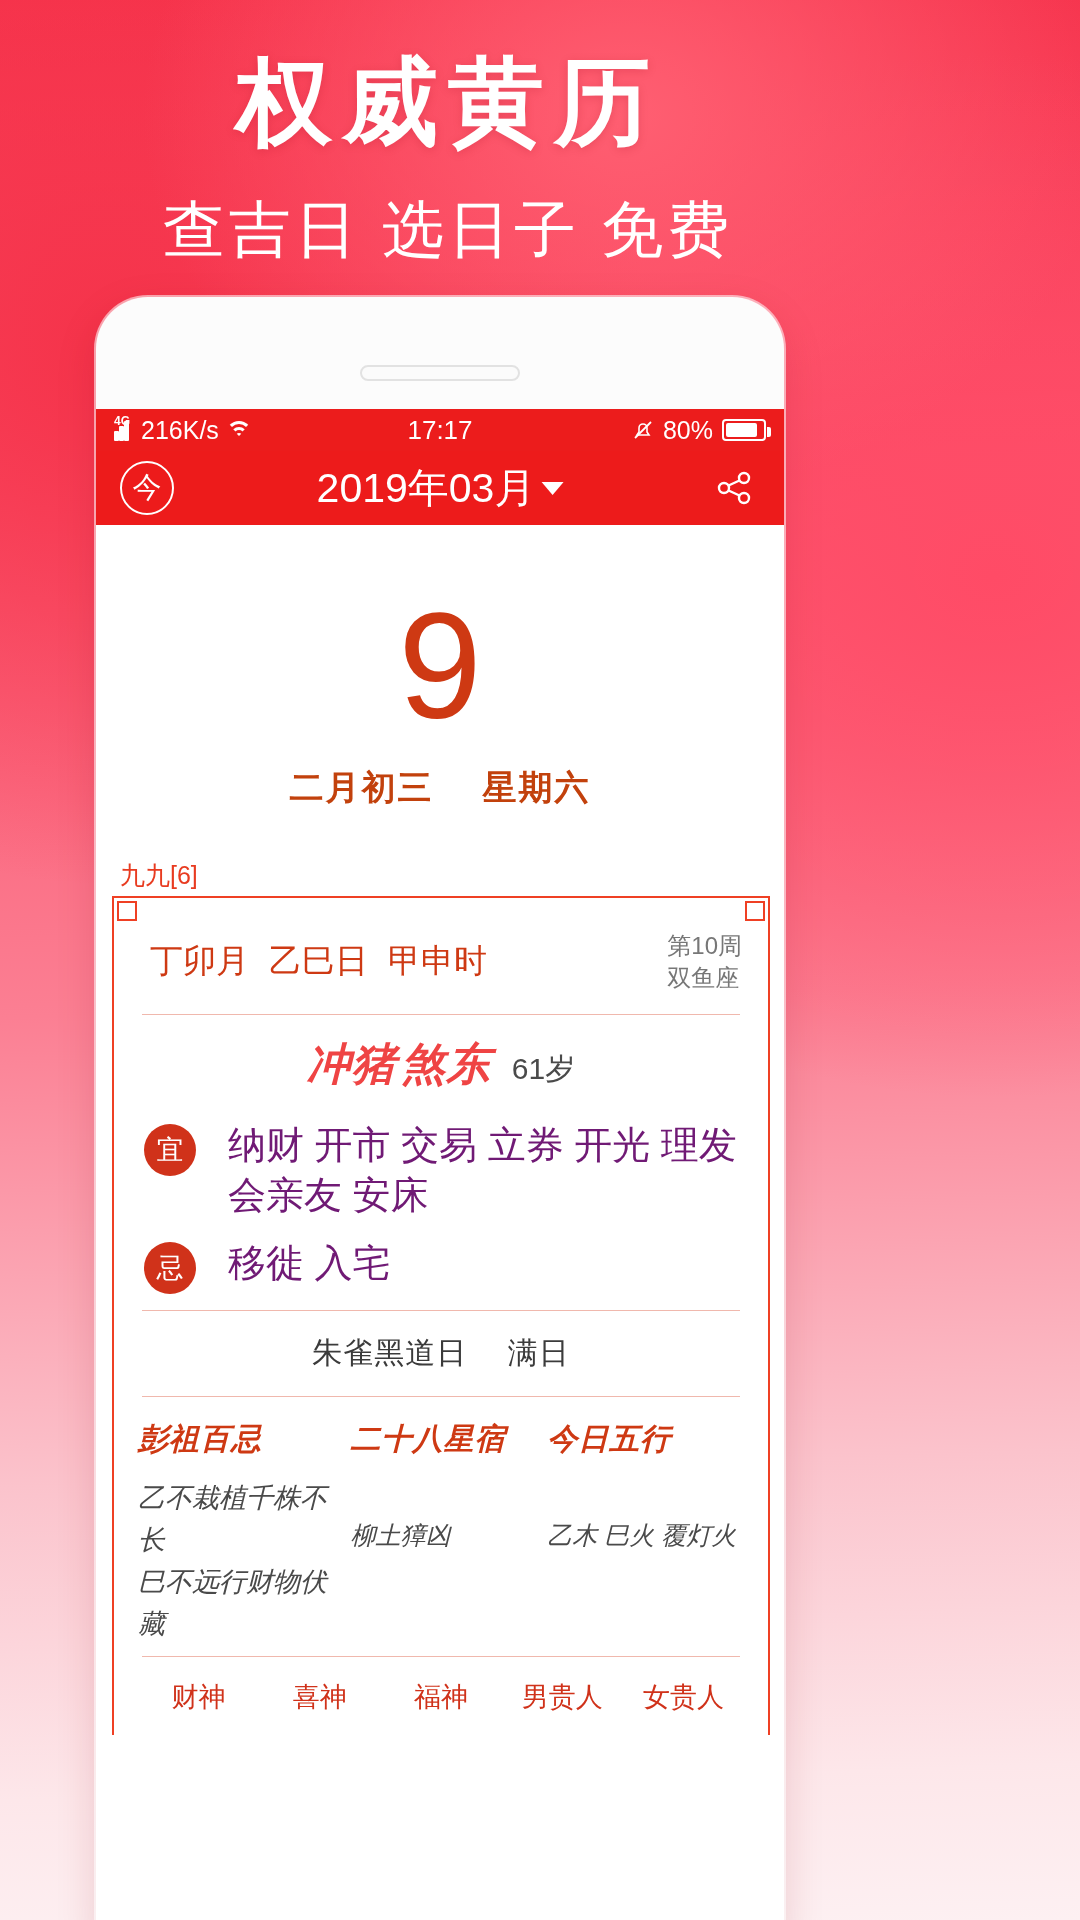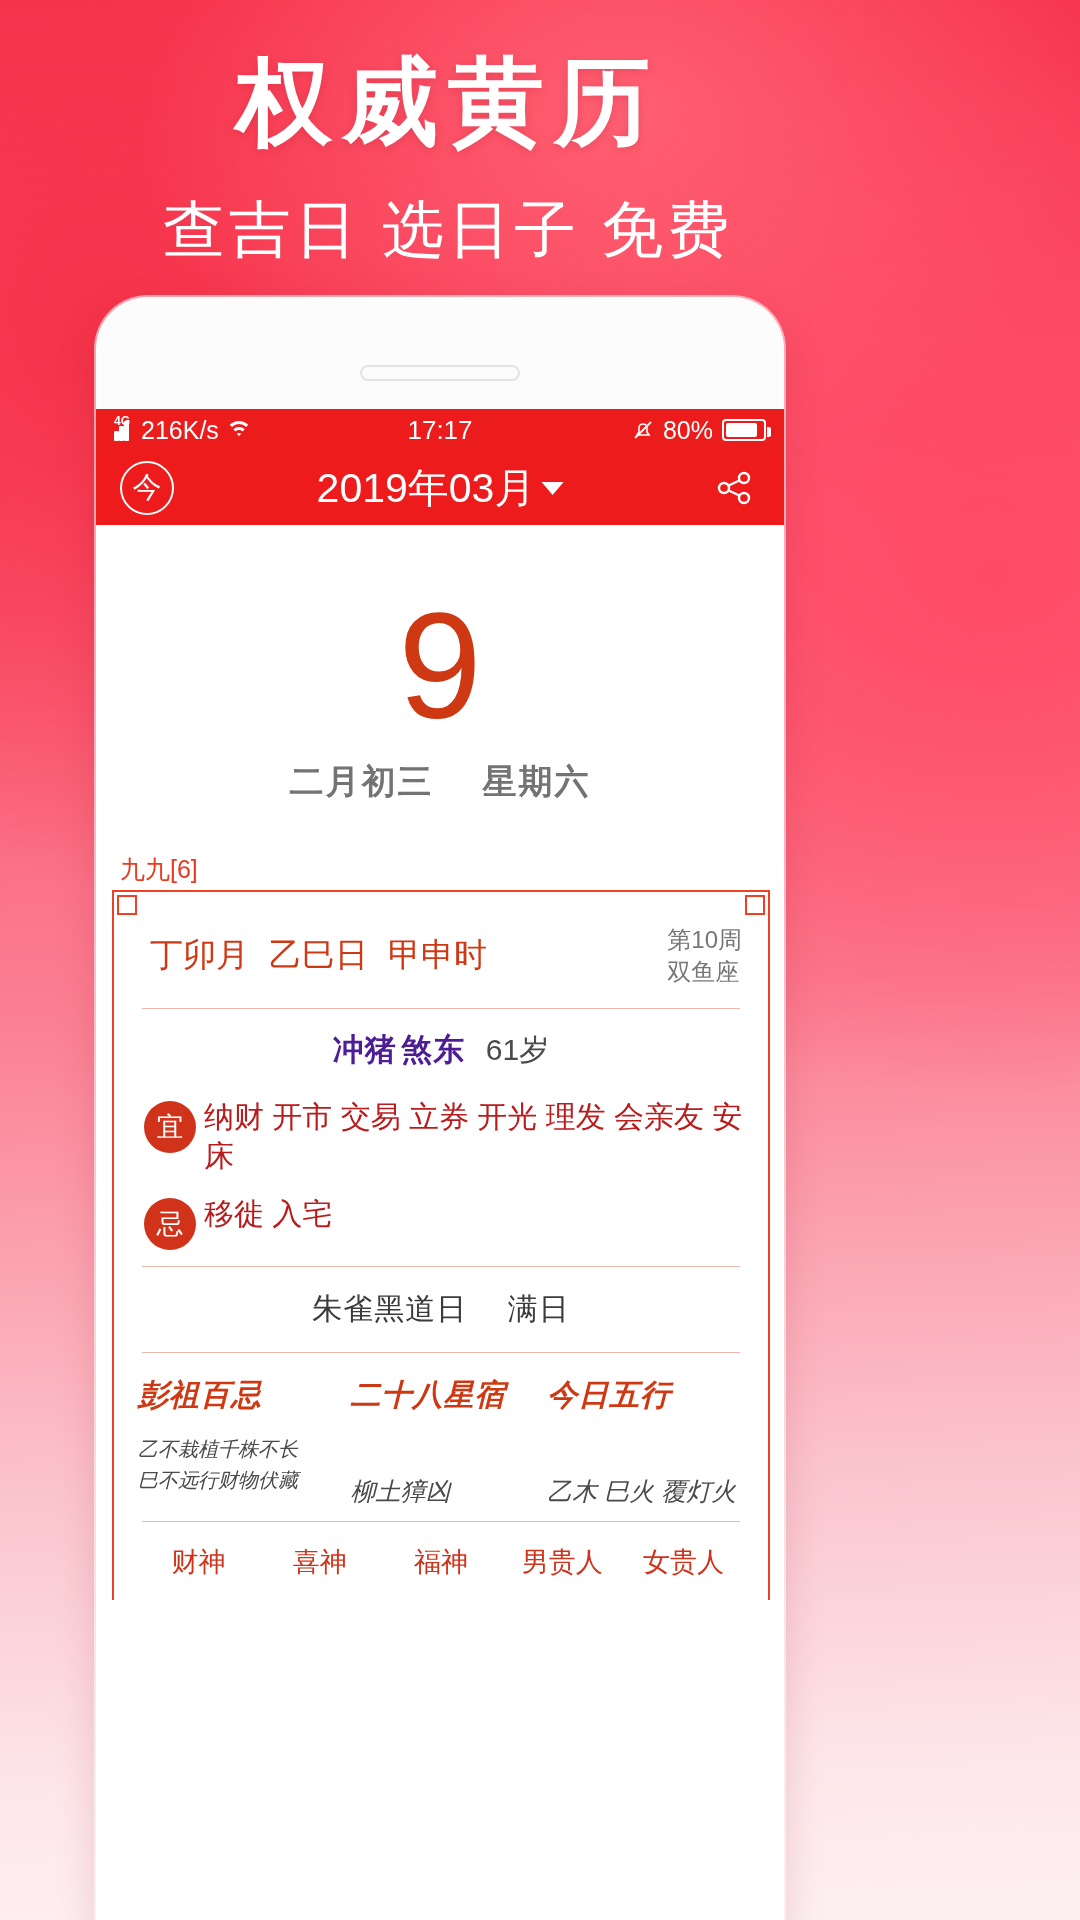--- a/index.html
+++ b/index.html
@@ -77,21 +77,21 @@
   .nav-title {
     position:absolute; left:50%; transform:translateX(-50%);
     color:#fff; font-size:41px; display:flex; align-items:center; gap:6px; white-space:nowrap;
   }
   .caret { width:0; height:0; border-left:11px solid transparent; border-right:11px solid transparent; border-top:13px solid #fff; }
   .share-btn { margin-left:auto; margin-right:28px; width:44px; height:44px; }
 
   
   .date-block { text-align:center; padding-top:66px; }
   .big-day { color:#ce3913; font-size:150px; font-weight:normal; line-height:1; }
-  .lunar-line { margin-top:18px; color:#737373; font-size:34px; font-weight:bold; letter-spacing:2px; }
+  .lunar-line { margin-top:24px; color:#c2410c; font-size:34px; font-weight:bold; letter-spacing:2px; }
   .lunar-line span { display:inline-block; }
   .lunar-line .gap { width:26px; }
 
   
   .jiujiu { margin:48px 0 0 24px; color:#e83b20; font-size:25px; }
 
   .cardwrap { position:relative; margin:4px 14px 0 16px; }
   .frame { position:absolute; inset:0; pointer-events:none; }
   .frame .ln { position:absolute; background:#ef4024; }
   .frame .ln.top { left:18px; right:18px; top:0; height:2px; }
@@ -105,41 +105,41 @@
 
   .card { padding:18px 26px 10px 26px; }
 
   .ganzhi-row { display:flex; align-items:center; padding:16px 2px 20px 12px; }
   .ganzhi { color:#ce3913; font-size:33px; display:flex; gap:20px; white-space:nowrap; }
   .weekzodiac { margin-left:auto; color:#777; font-size:24px; line-height:1.33; text-align:left; white-space:nowrap; }
 
   .divider { height:1px; background:#f0b8ad; margin:0 4px; }
 
   .chong-row { text-align:center; padding:20px 0 20px; }
-  .chong-row .hot { color:#4c1d95; font-size:31px; font-weight:bold; letter-spacing:1px; }
+  .chong-row .hot { color:#ef4444; font-size:44px; font-weight:bold; letter-spacing:1px;font-style:italic; }
   .chong-row .age { color:#4a4a4a; font-size:30px; margin-left:16px; }
 
   .yiji-row { display:flex; align-items:flex-start; padding:6px 0 4px 6px; }
   .badge {
     flex:0 0 auto; width:52px; height:52px; border-radius:50%; background:#d0321a;
     color:#fff; font-size:27px; display:flex; align-items:center; justify-content:center;
     margin-top:4px;
   }
-  .yiji-text { margin-left:8px; color:#b91c1c; font-size:30px; line-height:1.32; }
+  .yiji-text { margin-left:32px; color:#701a75; font-size:38px; line-height:1.32; }
   .yiji-row.ji { padding-top:14px; padding-bottom:16px; }
 
   .center-row { text-align:center; color:#3b3b3b; font-size:30px; padding:22px 0 22px; letter-spacing:1px; }
   .center-row .sp { display:inline-block; width:22px; }
 
   .three-col { display:flex; padding:22px 0 10px; }
   .tc { flex:1; text-align:left;font-style:italic; }
   .tc.first { flex:1.08; }
   .tc-h { color:#ce3913; font-size:30px; font-weight:bold; letter-spacing:1px; }
   .tc-b { margin-top:18px; color:#4a4a4a; font-size:25px; line-height:1.55; }
-  .tc-b.two { font-size:20px; }
+  .tc-b.two { font-size:27px; }
 
   .gods-row { display:flex; padding:22px 0 10px; }
   .gods-row .g { flex:1; text-align:center; color:#d0321a; font-size:27px; }
 </style>
 </head>
 <body>
 
 <div class="promo">
   <div class="promo-title">权威黄历</div>
   <div class="promo-sub">查吉日 选日子 免费</div>

